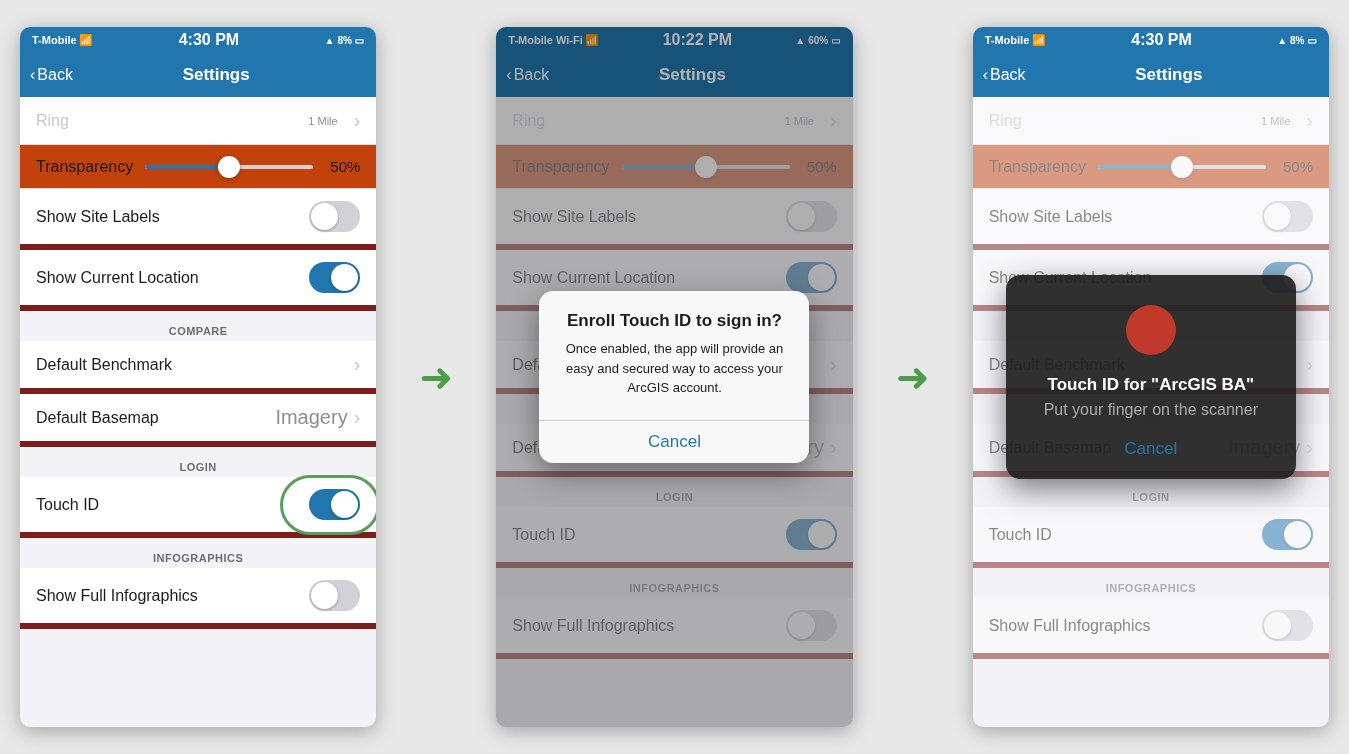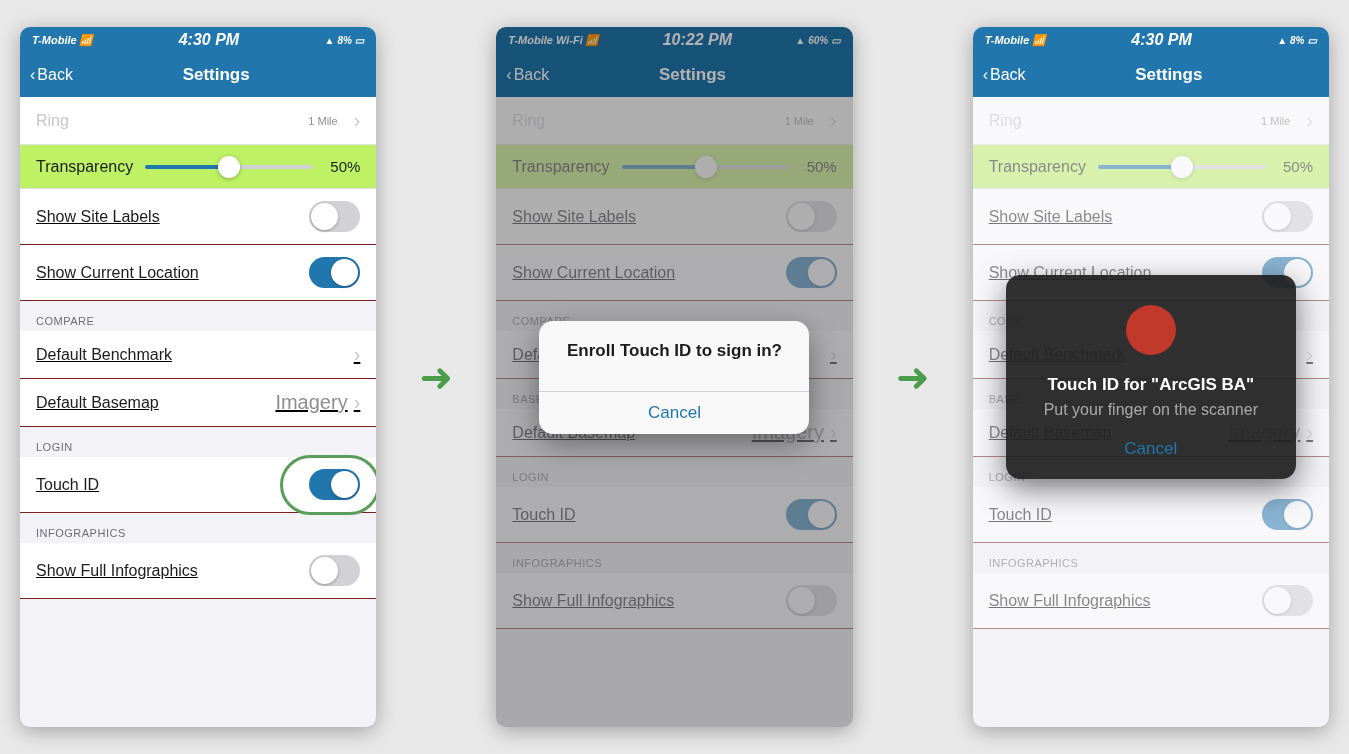--- a/index.html
+++ b/index.html
@@ -30,21 +30,20 @@
     .status-bar {
       background: #2176ae;
       color: white;
       display: flex;
       justify-content: space-between;
       align-items: center;
       padding: 4px 12px;
       font-size: 11px;
       font-weight: 600;
       min-height: 22px;
-      font-style: italic;
     }
     .status-bar .left { display: flex; align-items: center; gap: 3px; }
     .status-bar .center { font-size: 16px; font-weight: 600; }
     .status-bar .right { display: flex; align-items: center; gap: 3px; font-size: 10px; }
 
     
     .nav-bar {
       background: #2176ae;
       display: flex;
       align-items: center;
@@ -73,35 +72,35 @@
     
     .settings-list {
       flex: 1;
       overflow-y: auto;
     }
 
     .section-header {
       background: #f2f2f7;
       color: #6d6d72;
       font-size: 11px;
-      font-weight: 400;
+      font-weight: 700;
       padding: 14px 16px 4px;
       letter-spacing: 0.5px;
       text-transform: uppercase;
+      text-align: center;
     }
 
     .settings-item {
       background: white;
       display: flex;
       align-items: center;
       justify-content: space-between;
       padding: 12px 16px;
-      border-bottom: 1px solid #7f1d1d;
+      border-bottom: 6px solid #7f1d1d;
       min-height: 44px;
-      text-decoration: underline;
     }
     .settings-item:first-of-type {
       border-top: 1px solid #e0e0e5;
     }
     .settings-item .item-label {
       font-size: 16px;
       color: #1c1c1e;
     }
     .settings-item .item-right {
       display: flex;
@@ -131,21 +130,21 @@
       background: white;
       top: 2px;
       transition: left 0.2s;
       box-shadow: 0 1px 3px rgba(0,0,0,0.3);
     }
     .toggle.on::after { left: 22px; }
     .toggle.off::after { left: 2px; }
 
     
     .slider-row {
-      background: #bef264;
+      background: #c2410c;
       display: flex;
       align-items: center;
       padding: 12px 16px;
       border-bottom: 1px solid #e0e0e5;
       gap: 12px;
       min-height: 44px;
     }
     .slider-row .item-label { font-size: 16px; color: #1c1c1e; min-width: 90px; }
     .slider-track {
       flex: 1;
@@ -480,20 +479,21 @@
     <div class="settings-item">
       <span class="item-label">Show Full Infographics</span>
       <div class="toggle off"></div>
     </div>
   </div>
 
   <div class="dialog-overlay">
     <div class="dialog-box">
       <div class="dialog-content">
         <div class="dialog-title">Enroll Touch ID to sign in?</div>
+        <div class="dialog-message">Once enabled, the app will provide an easy and secured way to access your ArcGIS account.</div>
       </div>
       <div class="dialog-buttons">
         <button class="dialog-btn">Cancel</button>
       </div>
     </div>
   </div>
 </div>
 
 <div class="arrow-container">
   <span class="green-arrow">➜</span>

